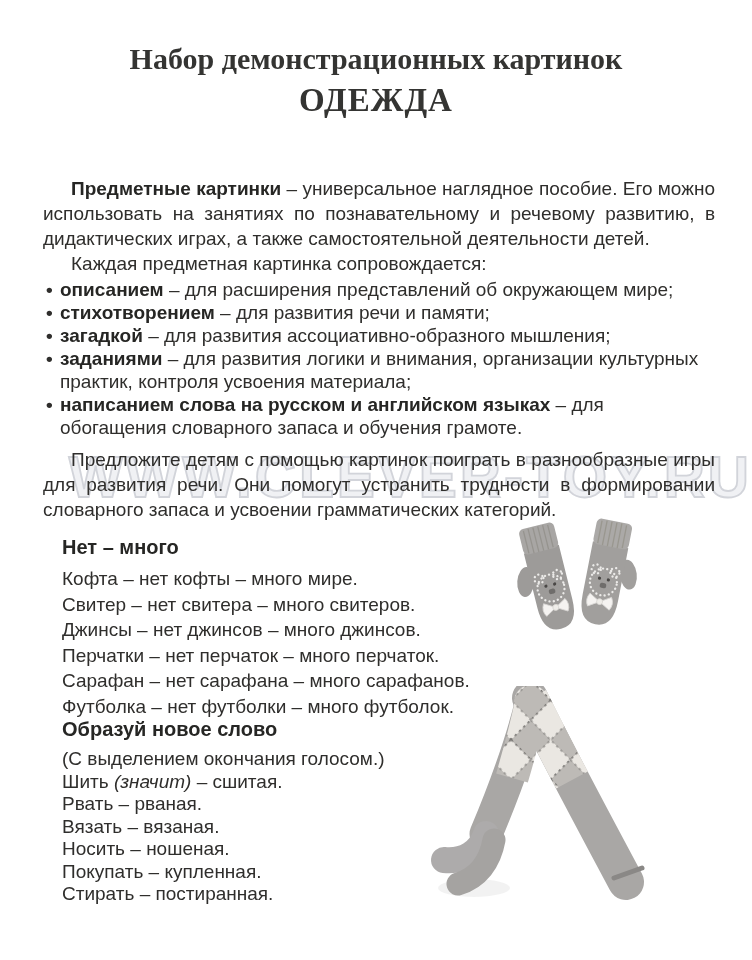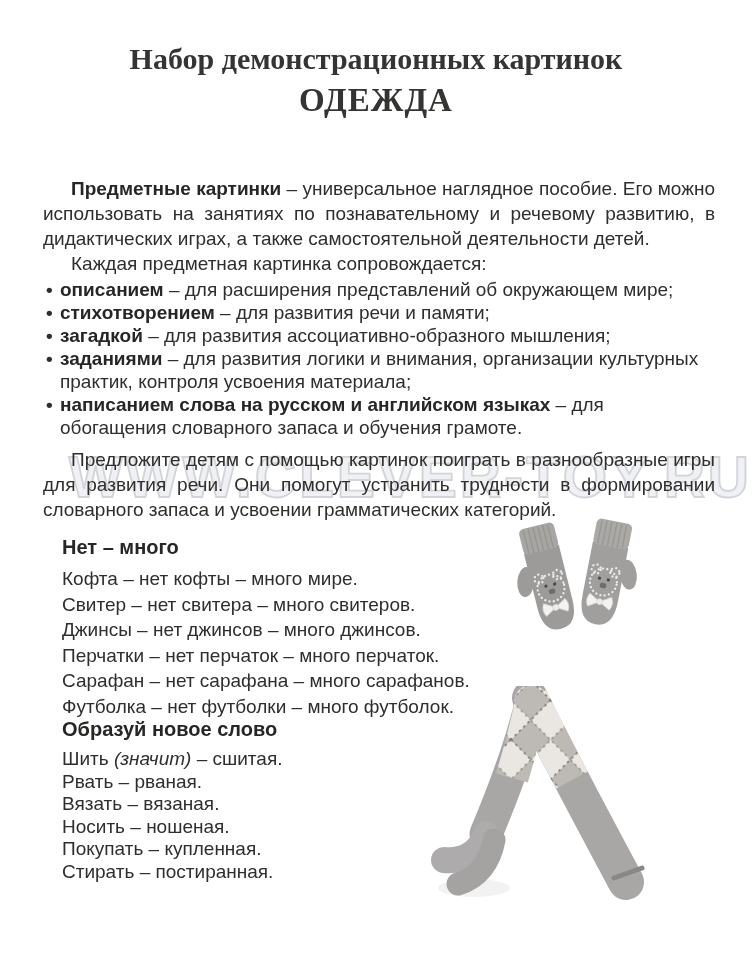--- a/index.html
+++ b/index.html
@@ -74,20 +74,21 @@
     <div class="line">Кофта – нет кофты – много мире.</div>
     <div class="line">Свитер – нет свитера – много свитеров.</div>
     <div class="line">Джинсы – нет джинсов – много джинсов.</div>
     <div class="line">Перчатки – нет перчаток – много перчаток.</div>
     <div class="line">Сарафан – нет сарафана – много сарафанов.</div>
     <div class="line">Футболка – нет футболки – много футболок.</div>
   </section>
 
   <section class="exercise s2">
     <h3>Образуй новое слово</h3>
+    <div class="line">(С выделением окончания голосом.)</div>
     <div class="line"><span>Шить </span><i>(значит)</i><span> – сшитая.</span></div>
     <div class="line">Рвать – рваная.</div>
     <div class="line">Вязать – вязаная.</div>
     <div class="line">Носить – ношеная.</div>
     <div class="line">Покупать – купленная.</div>
     <div class="line">Стирать – постиранная.</div>
   </section>
 
   <div class="photo photo-mittens">
     <svg viewBox="0 0 146 140" xmlns="http://www.w3.org/2000/svg">

